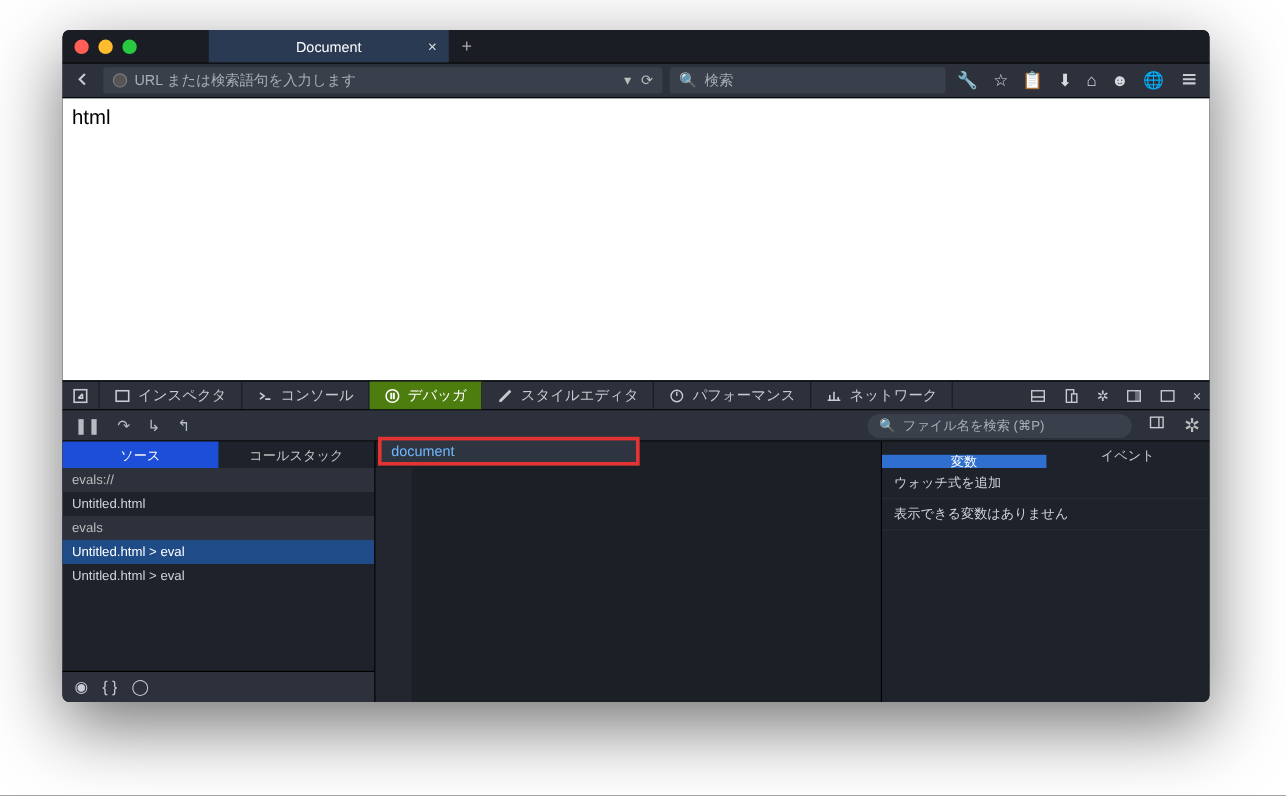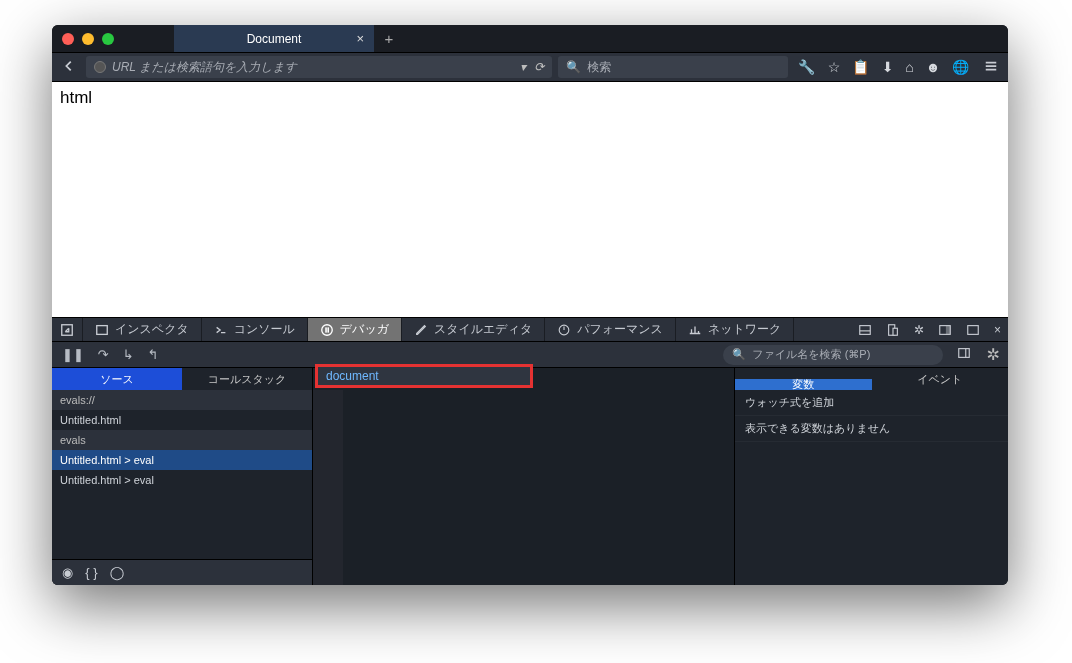--- a/index.html
+++ b/index.html
@@ -40,21 +40,20 @@
     background: #2c313b;
     border-top:1px solid #000; border-bottom:1px solid #000;
     display:flex; align-items:center; gap:6px; padding:0 6px;
     font-size:12px;
   }
   .nav-btn{ color:#9aa0aa; width:22px; text-align:center; cursor:pointer;}
   .urlbox{
     flex:1; height:22px; background:#3a404b; border-radius:3px;
     display:flex; align-items:center; padding:0 8px; color:#a9adb5;
     justify-content:space-between;
-    font-style:italic;
   }
   .urlbox .left{display:flex;align-items:center;gap:6px;}
   .urlbox .globe{width:12px;height:12px;border-radius:50%;background:#555;border:1px solid #777;}
   .urlbox .right{display:flex;align-items:center;gap:8px;color:#bdbdbd;}
   .searchbox{
     width:230px; height:22px; background:#3a404b; border-radius:3px;
     display:flex; align-items:center; gap:6px; padding:0 8px; color:#a9adb5;
   }
   .tool-icons{display:flex; gap:12px; color:#d6d9de; font-size:14px; padding:0 4px;}
   .tool-icons span{cursor:pointer;}
@@ -69,21 +68,21 @@
     height:25px; background:#2c313b;
     border-top:1px solid #000; border-bottom:1px solid #000;
     display:flex; align-items:stretch; font-size:12px; color:#c6cad1;
   }
   .devtabs .dtab{
     display:flex; align-items:center; gap:6px;
     padding:0 12px; border-right:1px solid #1a1d23; cursor:pointer;
     white-space:nowrap;
   }
   .devtabs .dtab.iconpad{padding:0 8px;}
-  .devtabs .dtab.active{ background:#737373; color:#fff;}
+  .devtabs .dtab.active{ background:#4d7c0f; color:#fff;}
   .devtabs .spacer{flex:1;}
   .devtabs .ric{ padding:0 7px; display:flex; align-items:center; cursor:pointer;}
   .ic{width:14px;height:14px;display:inline-block;}
   
   .dbgbar{
     height:26px; background:#2c313b; border-bottom:1px solid #000;
     display:flex; align-items:center;
   }
   .dbgbar .btns{display:flex; gap:14px; padding:0 10px; color:#b7bcc4;}
   .dbgbar .btns span{cursor:pointer; font-size:13px;}

